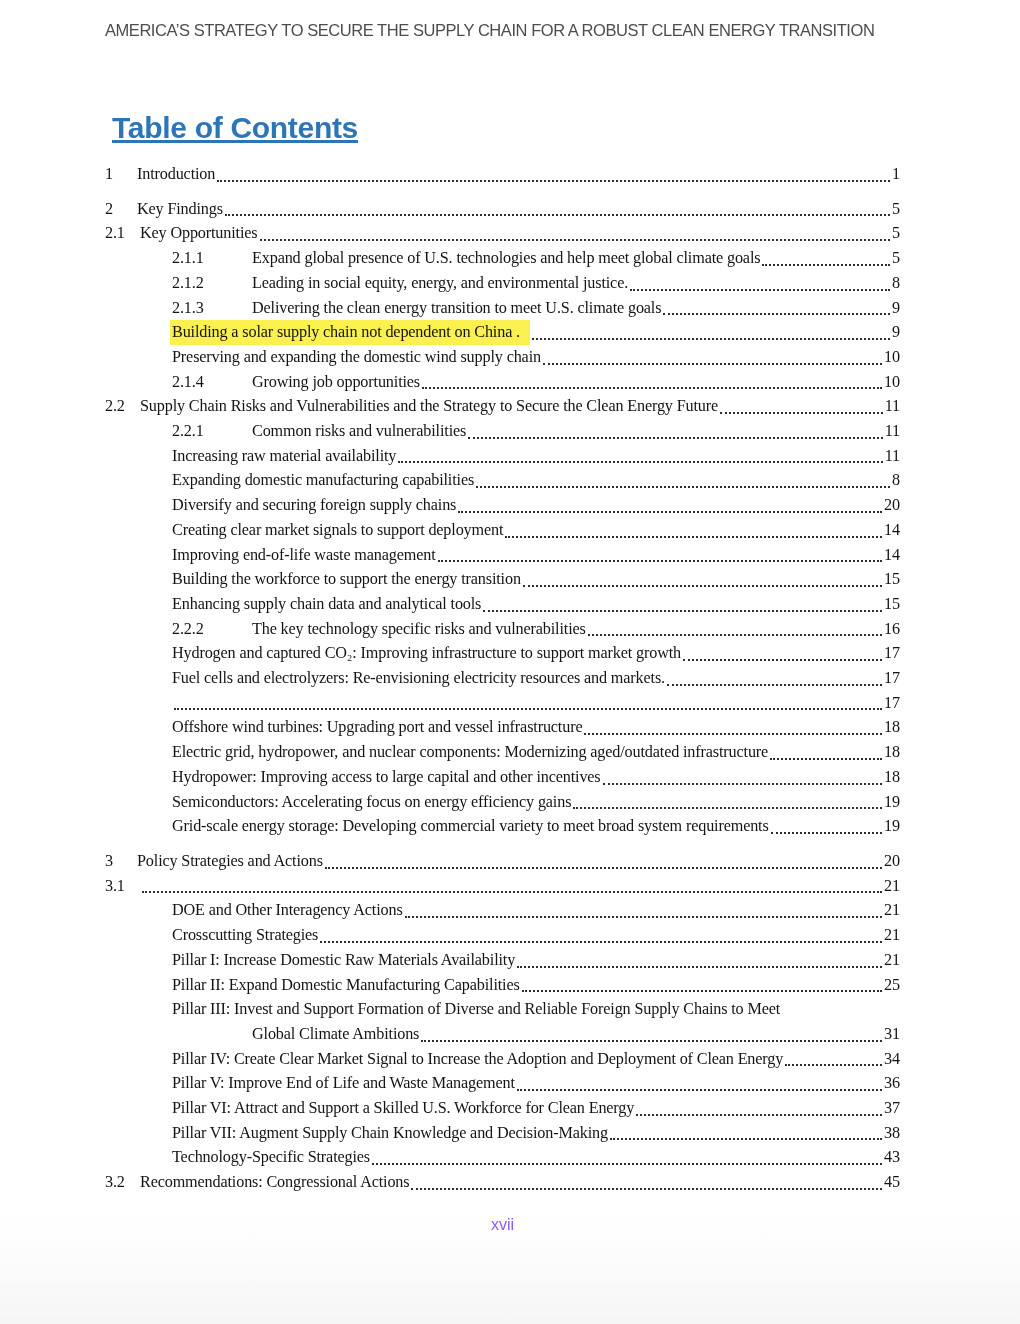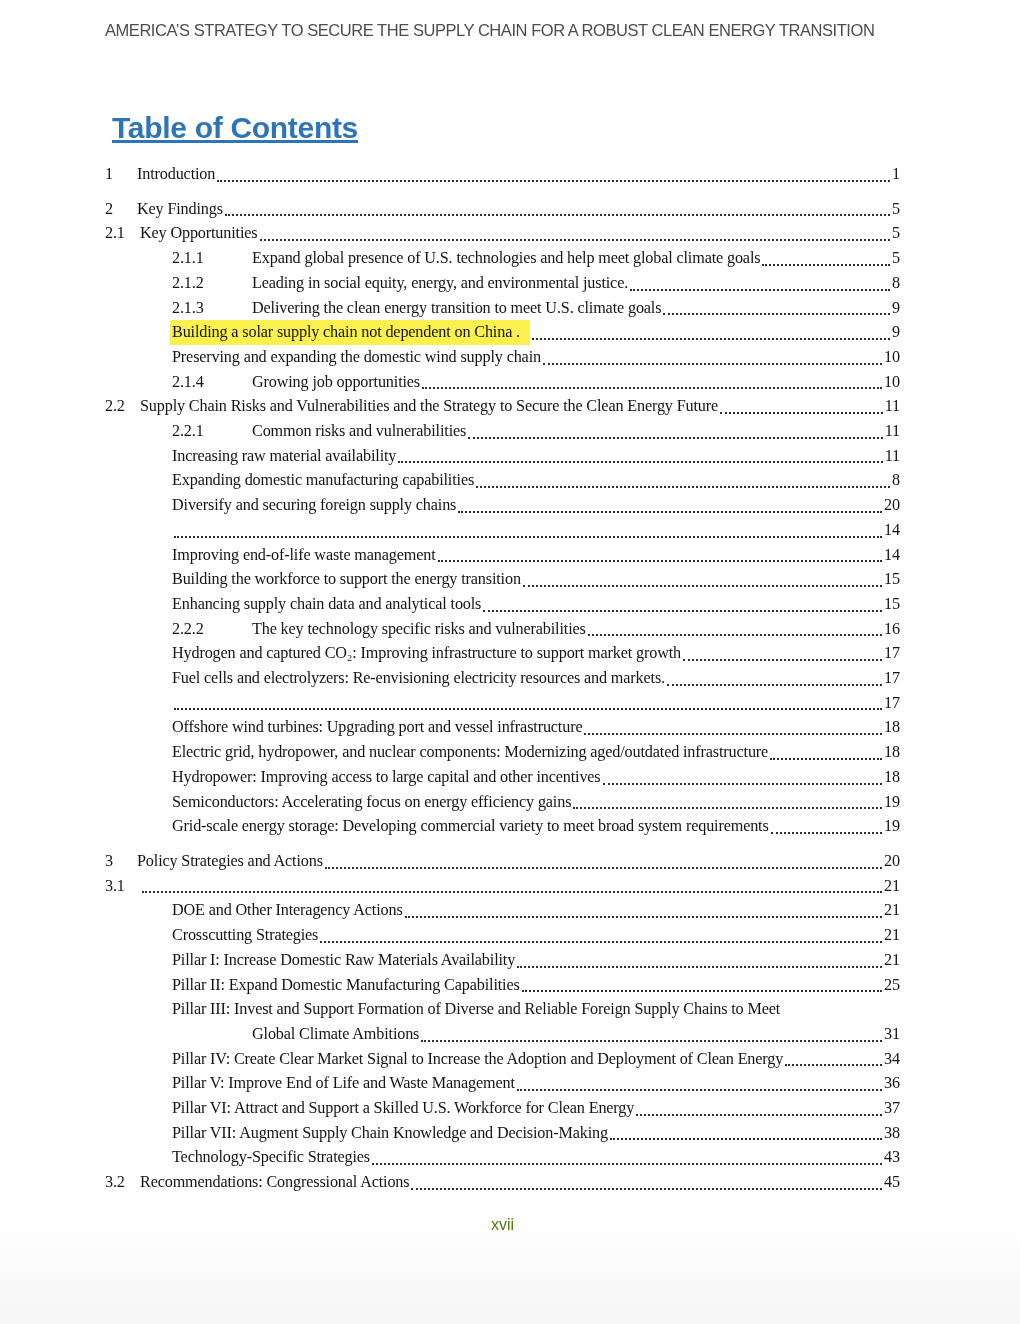--- a/index.html
+++ b/index.html
@@ -86,21 +86,21 @@
   }
   .pagenum { flex: 0 0 auto; }
   .page-footer {
     position: absolute;
     left: 105px;
     top: 1216px;
     width: 795px;
     text-align: center;
     font-family: "Liberation Sans", sans-serif;
     font-size: 16px;
-    color: #4d7c0f;
+    color: #8b5cf6;
   }
 </style>
 </head>
 <body>
 
 <div class="page">
   <div class="running-header">AMERICA’S STRATEGY TO SECURE THE SUPPLY CHAIN FOR A ROBUST CLEAN ENERGY TRANSITION</div>
 
   <h1 class="toc-title">Table of Contents</h1>
 
@@ -184,20 +184,21 @@
     <span class="pagenum">8</span>
   </div>
       <div class="row lvl-2">
 
     <span class="label">Diversify and securing foreign supply chains</span>
     <span class="leader"></span>
     <span class="pagenum">20</span>
   </div>
       <div class="row lvl-2">
 
+    <span class="label">Creating clear market signals to support deployment</span>
     <span class="leader"></span>
     <span class="pagenum">14</span>
   </div>
       <div class="row lvl-2">
 
     <span class="label">Improving end-of-life waste management</span>
     <span class="leader"></span>
     <span class="pagenum">14</span>
   </div>
       <div class="row lvl-2">

